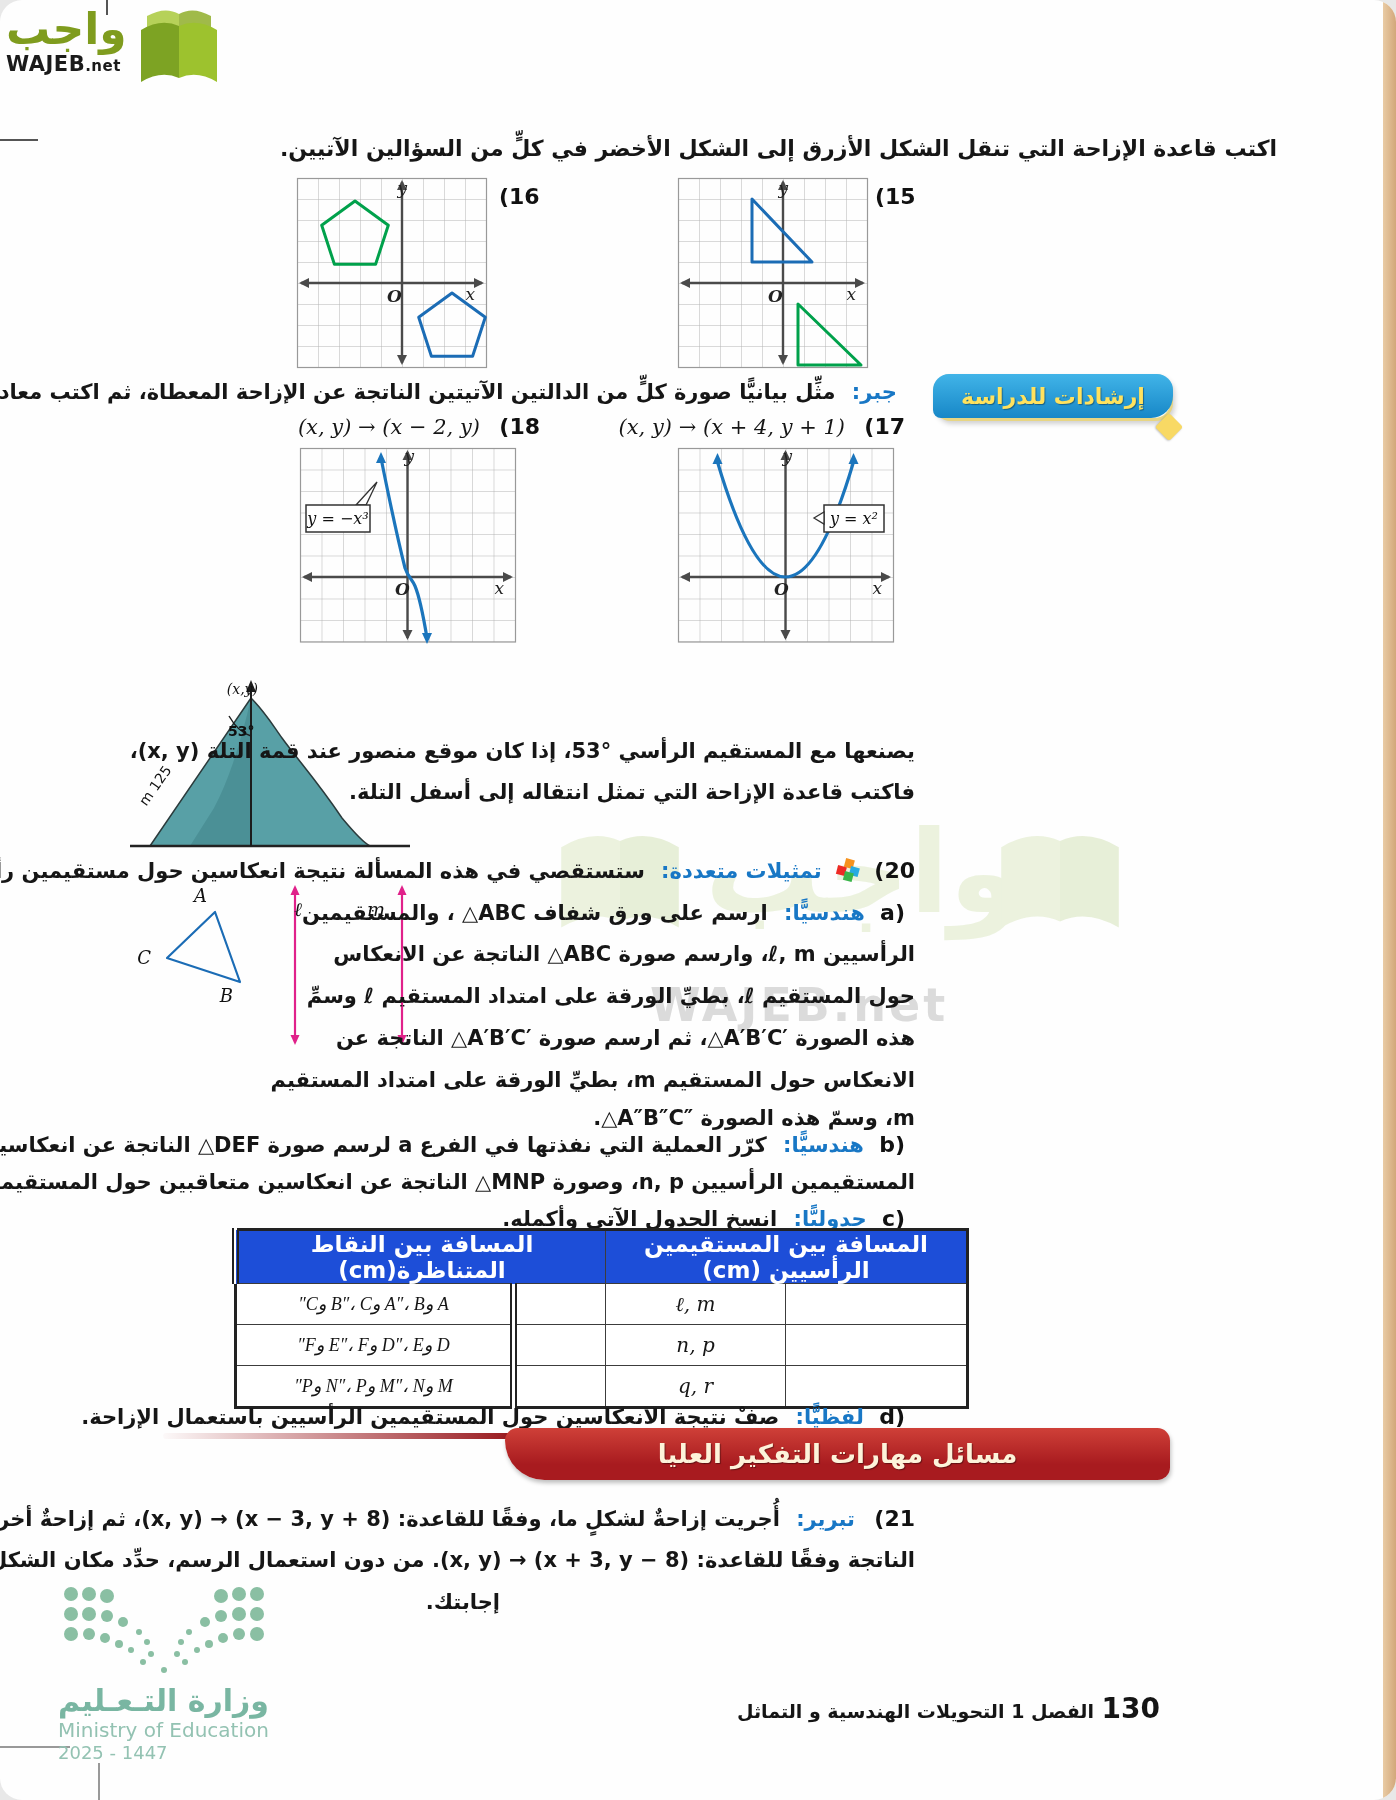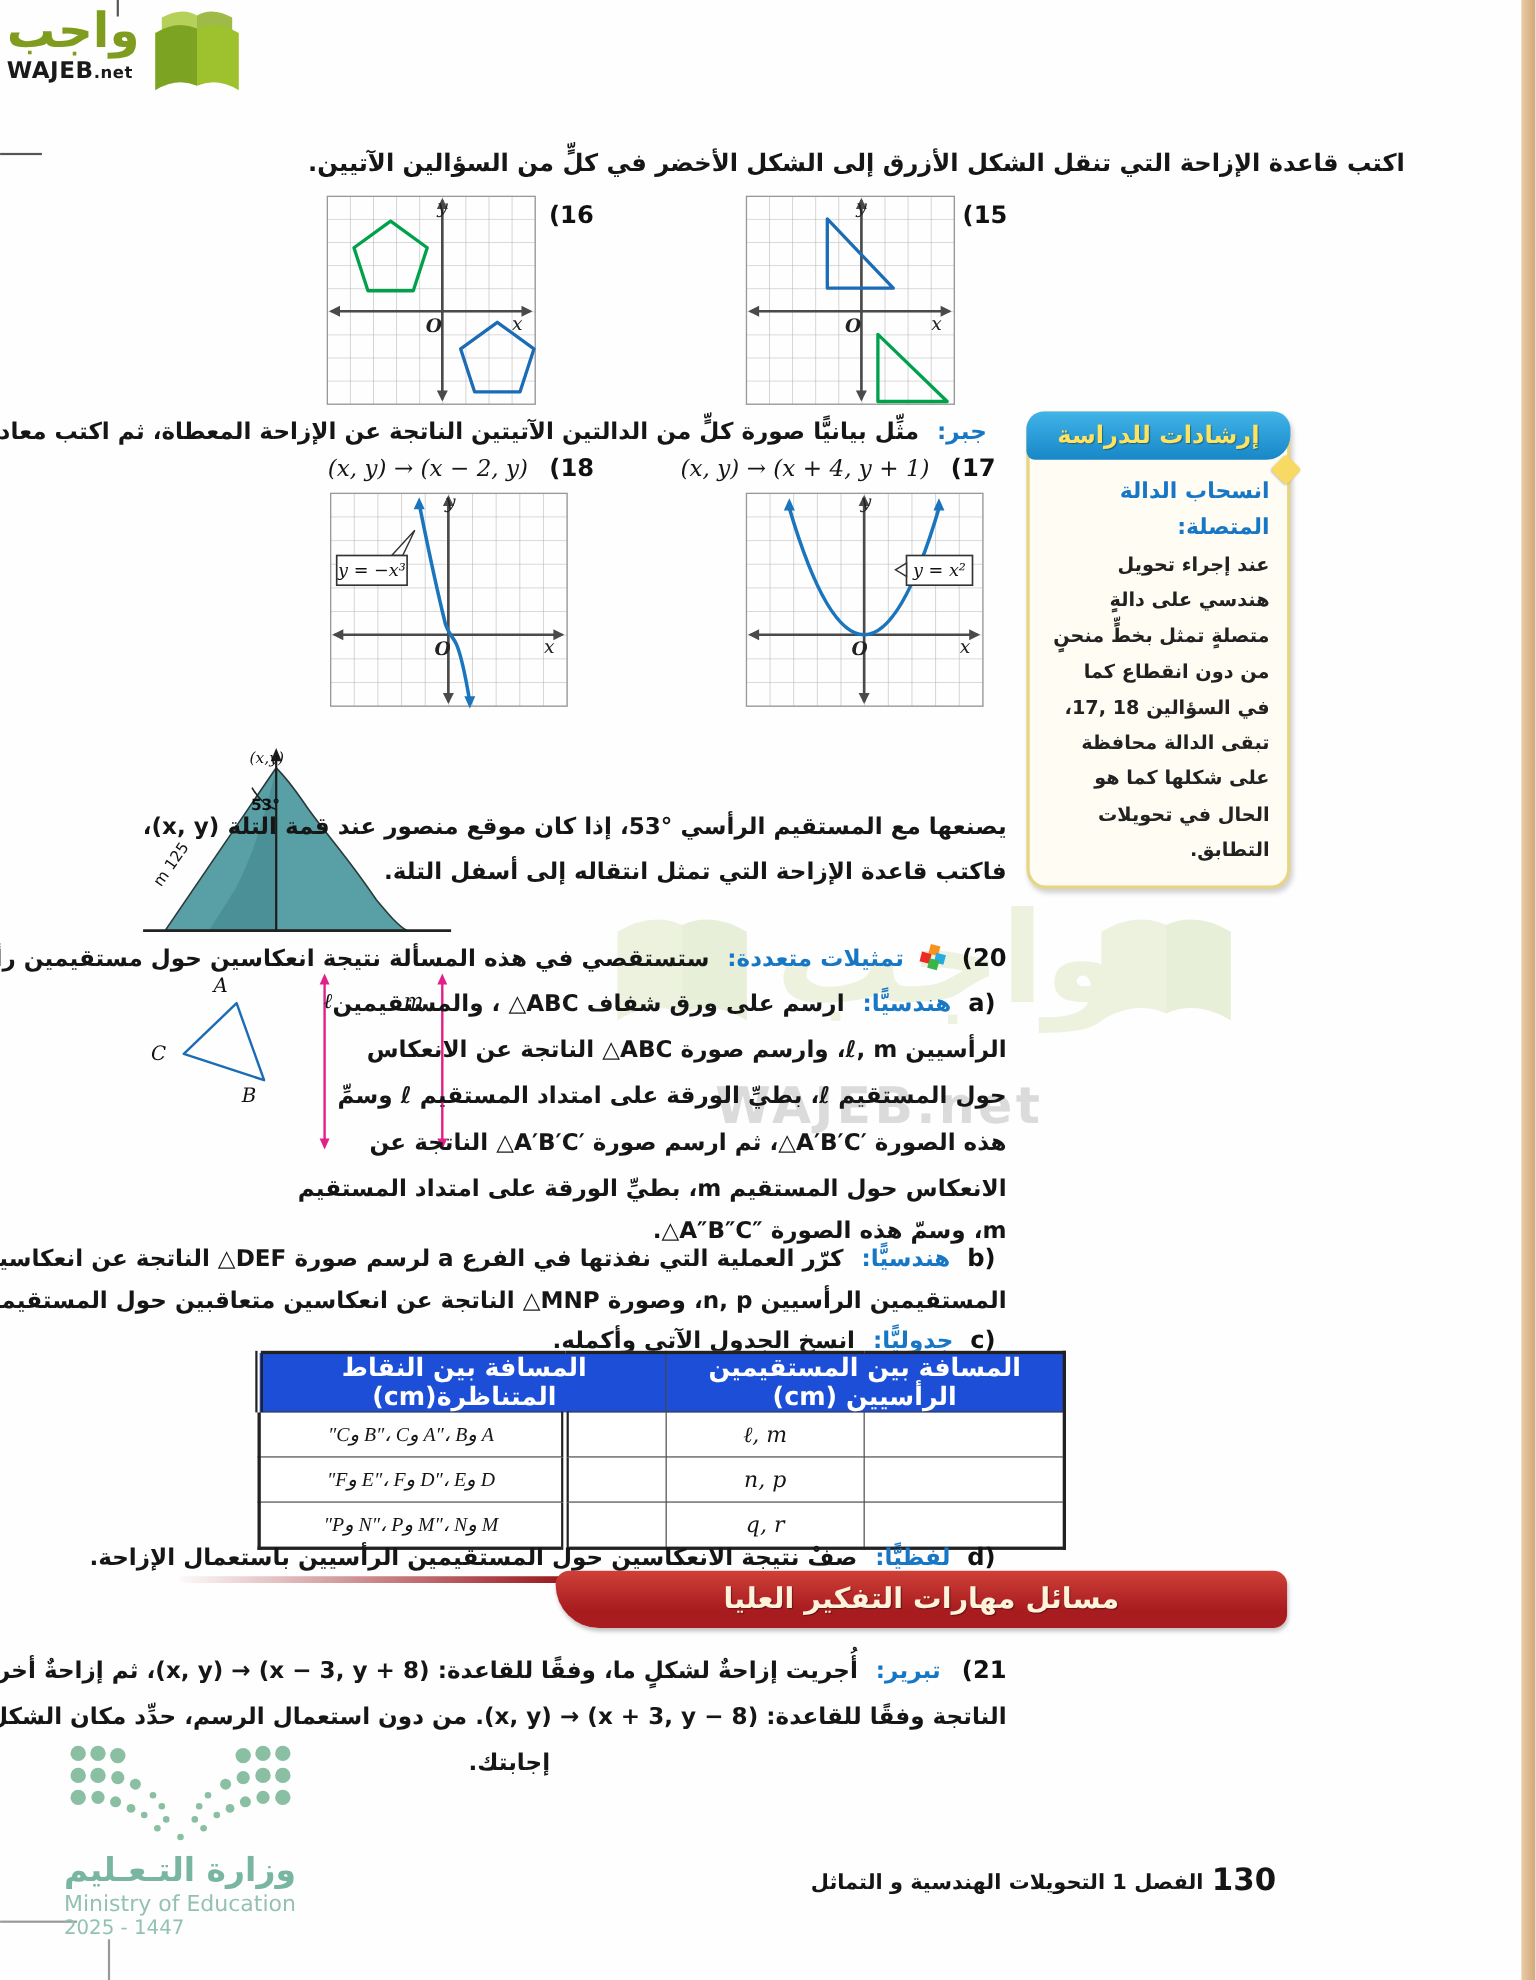--- a/index.html
+++ b/index.html
@@ -1,17 +1,17 @@
 <!DOCTYPE html>
 <html lang="ar" dir="rtl"><head>
 <meta charset="utf-8">
 <style>
   html,body{margin:0;padding:0;background:#e8e8e8;}
   .page{position:relative;width:1396px;height:1800px;background:#fefefe;overflow:hidden;
-        font-family:"DejaVu Sans",sans-serif;color:#151515;}
+        font-family:"DejaVu Sans",sans-serif;color:#151515;border-radius:22px;}
   .abs{position:absolute;}
   .tl{position:absolute;direction:rtl;white-space:nowrap;font-weight:bold;font-size:21px;color:#161616;z-index:3;}
   .intro{font-size:22px;}
   .qnum{font-weight:bold;font-size:22px;color:#111;}
   .ltr{direction:ltr;unicode-bidi:isolate;}
   .blab{color:#1877c5;margin-left:9px;}
   .qnum.mr{margin-left:12px;}
   .math{font-family:"DejaVu Serif",serif;font-style:italic;font-weight:normal;font-size:21px;}
   svg{overflow:visible;}
   .mathtext{font-family:"DejaVu Serif",serif;font-style:italic;}
@@ -200,24 +200,20 @@
     <path d="M146 64 L136 70 L146 76 Z" fill="#fff" stroke="#333" stroke-width="1.3"></path>
     <text class="mathtext" x="176" y="76" font-size="16" fill="#111" text-anchor="middle">y = x²</text>
     <text class="mathtext" x="114" y="14" font-size="17" fill="#222">y</text>
     <text class="mathtext" x="204" y="146" font-size="17" fill="#222">x</text>
     <text class="mathtext" x="96" y="147" font-size="17" font-weight="bold" fill="#222" text-anchor="end">O</text>
   </svg>
 
   <div class="sidebox" style="left:933px;top:374px;">
     <div class="hd blue">إرشادات للدراسة</div>
     <div class="diamond"></div>
-    <div class="bd">
-      <div class="ttl blue">انسحاب الدالة المتصلة:</div>
-      <div class="txt">عند إجراء تحويل هندسي على دالةٍ متصلةٍ تمثل بخطٍّ منحنٍ من دون انقطاع كما في السؤالين ⁦17, 18⁩، تبقى الدالة محافظة على شكلها كما هو الحال في تحويلات التطابق.</div>
-    </div>
   </div>
 
   <div class="tl" style="top:739px;right:481px;">يصنعها مع المستقيم الرأسي ⁦53°⁩، إذا كان موقع منصور عند قمة التلة ⁦(x, y)⁩،</div>
   <div class="tl" style="top:780px;right:481px;">فاكتب قاعدة الإزاحة التي تمثل انتقاله إلى أسفل التلة.</div>
 
   <svg class="abs" style="left:130px;top:678px;z-index:2" width="280" height="175">
     <path d="M20 168 L121 20 C135 34 142 46 152 60 C168 82 188 104 212 140 C222 152 232 164 240 168 Z" fill="#58a0a6" stroke="#2b3b3c" stroke-width="1.5"></path>
     <path d="M121 20 C112 60 100 100 84 130 L60 168 L121 168 Z" fill="rgba(15,70,75,0.18)"></path>
     <line x1="0" y1="168" x2="280" y2="168" stroke="#222" stroke-width="2.6"></line>
     <line x1="121" y1="168" x2="121" y2="8" stroke="#1c1c1c" stroke-width="2"></line>

